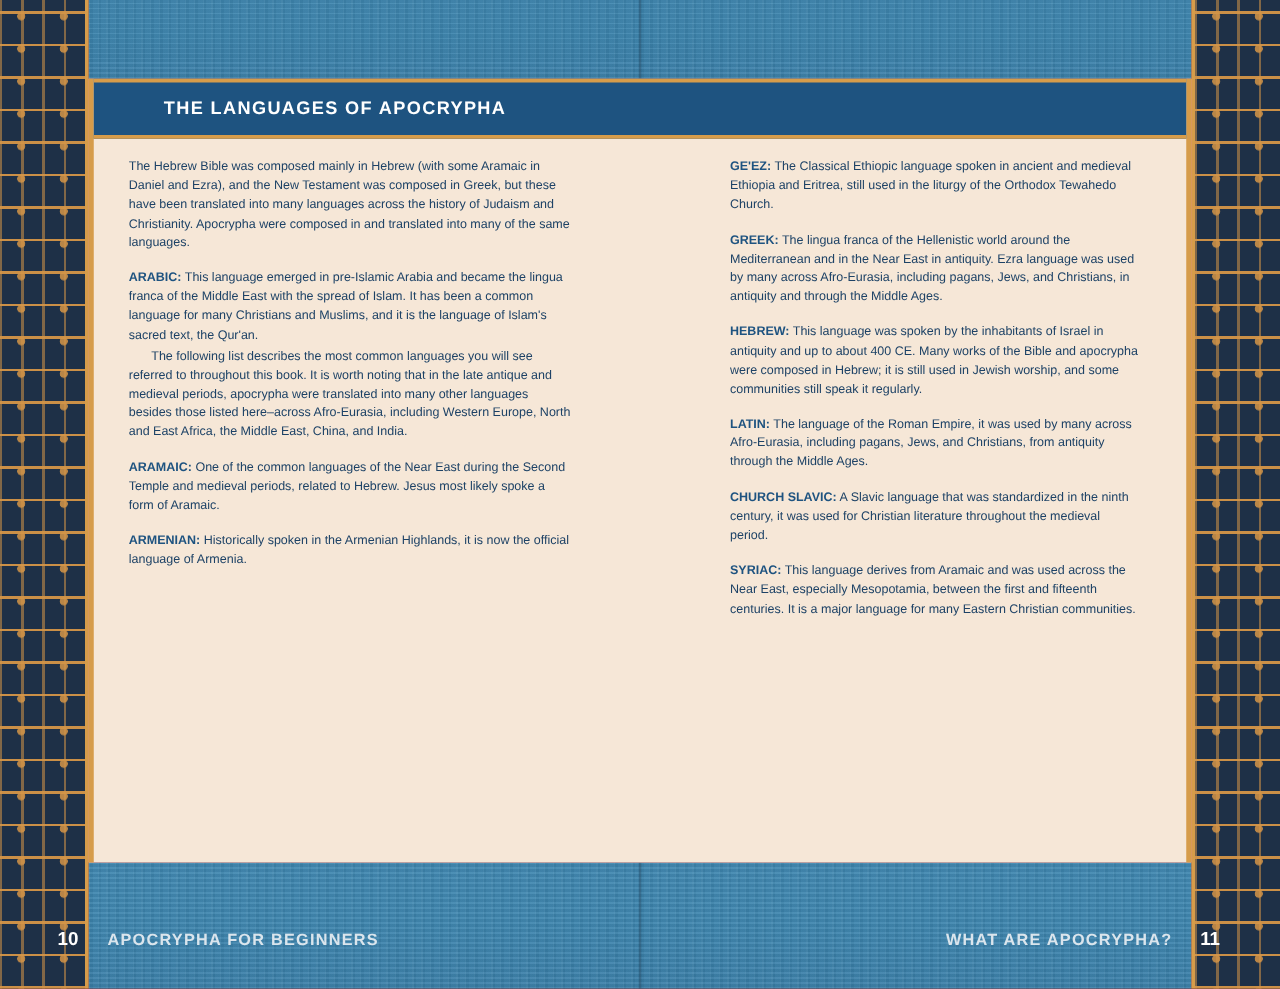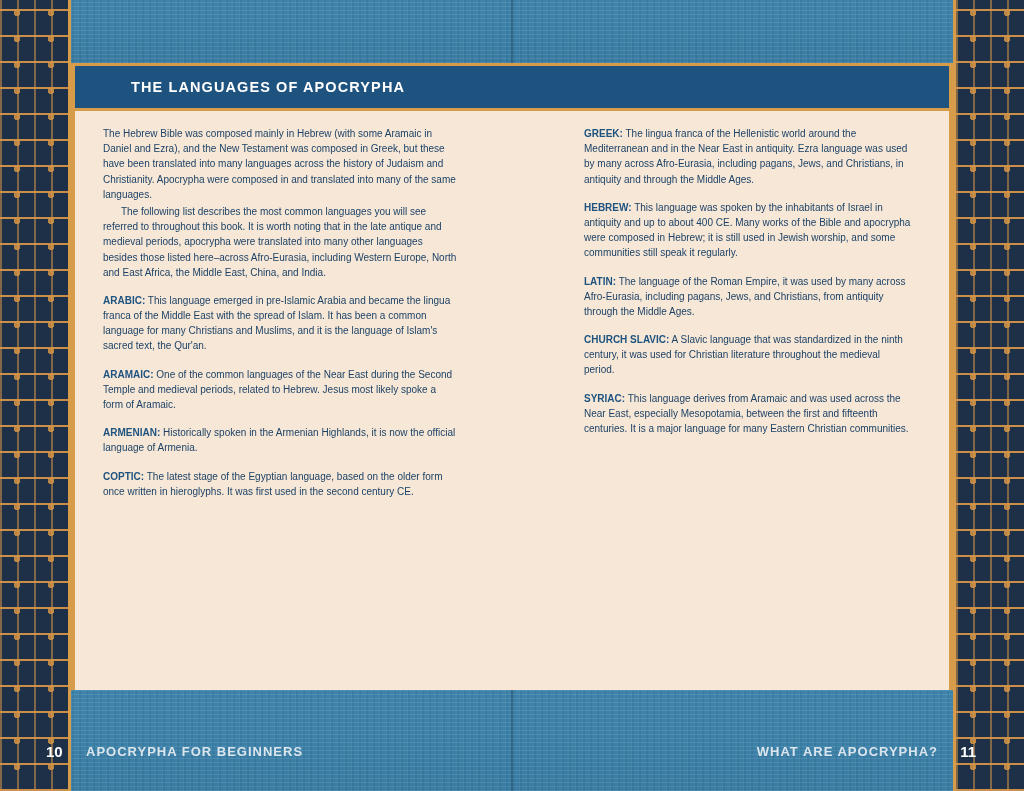--- a/index.html
+++ b/index.html
@@ -188,34 +188,34 @@
 
     <div class="title-bar">
       <h1>THE LANGUAGES OF APOCRYPHA</h1>
     </div>
 
     <div class="columns">
 
       <div class="col left">
 
         <p class="body">The Hebrew Bible was composed mainly in Hebrew (with some Aramaic in Daniel and Ezra), and the New Testament was composed in Greek, but these have been translated into many languages across the history of Judaism and Christianity. Apocrypha were composed in and translated into many of the same languages.</p>
+        <p class="body entry"><span class="term">ARABIC:</span> <span>This language emerged in pre-Islamic Arabia and became the lingua franca of the Middle East with the spread of Islam. It has been a common language for many Christians and Muslims, and it is the language of Islam's sacred text, the Qur'an.</span></p>
+
         <p class="body indent">The following list describes the most common languages you will see referred to throughout this book. It is worth noting that in the late antique and medieval periods, apocrypha were translated into many other languages besides those listed here–across Afro-Eurasia, including Western Europe, North and East Africa, the Middle East, China, and India.</p>
 
-        <p class="body entry"><span class="term">ARABIC:</span> <span>This language emerged in pre-Islamic Arabia and became the lingua franca of the Middle East with the spread of Islam. It has been a common language for many Christians and Muslims, and it is the language of Islam's sacred text, the Qur'an.</span></p>
-
         <p class="body entry"><span class="term">ARAMAIC:</span> <span>One of the common languages of the Near East during the Second Temple and medieval periods, related to Hebrew. Jesus most likely spoke a form of Aramaic.</span></p>
 
         <p class="body entry"><span class="term">ARMENIAN:</span> <span>Historically spoken in the Armenian Highlands, it is now the official language of Armenia.</span></p>
 
-        <p class="body entry"><span class="term">COPTIC:</span> <span>The latest stage of the Egyptian language, based on the older form once written in hieroglyphs. It was first used in the second century CE.</span></p>
 
       </div>
 
       <div class="col right">
 
+        <p class="body entry"><span class="term">GE'EZ:</span> <span>The Classical Ethiopic language spoken in ancient and medieval Ethiopia and Eritrea, still used in the liturgy of the Orthodox Tewahedo Church.</span></p>
 
         <p class="body entry"><span class="term">GREEK:</span> <span>The lingua franca of the Hellenistic world around the Mediterranean and in the Near East in antiquity. Ezra language was used by many across Afro-Eurasia, including pagans, Jews, and Christians, in antiquity and through the Middle Ages.</span></p>
 
         <p class="body entry"><span class="term">HEBREW:</span> <span>This language was spoken by the inhabitants of Israel in antiquity and up to about 400 CE. Many works of the Bible and apocrypha were composed in Hebrew; it is still used in Jewish worship, and some communities still speak it regularly.</span></p>
 
         <p class="body entry"><span class="term">LATIN:</span> <span>The language of the Roman Empire, it was used by many across Afro-Eurasia, including pagans, Jews, and Christians, from antiquity through the Middle Ages.</span></p>
 
         <p class="body entry"><span class="term">CHURCH SLAVIC:</span> <span>A Slavic language that was standardized in the ninth century, it was used for Christian literature throughout the medieval period.</span></p>
 
         <p class="body entry"><span class="term">SYRIAC:</span> <span>This language derives from Aramaic and was used across the Near East, especially Mesopotamia, between the first and fifteenth centuries. It is a major language for many Eastern Christian communities.</span></p>

